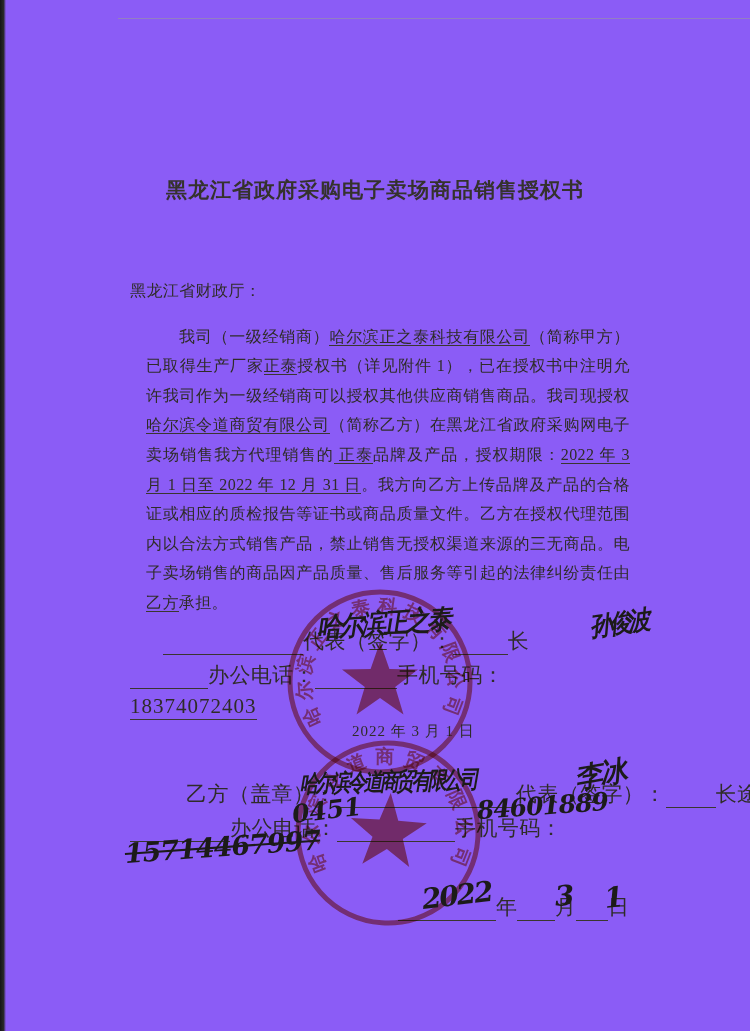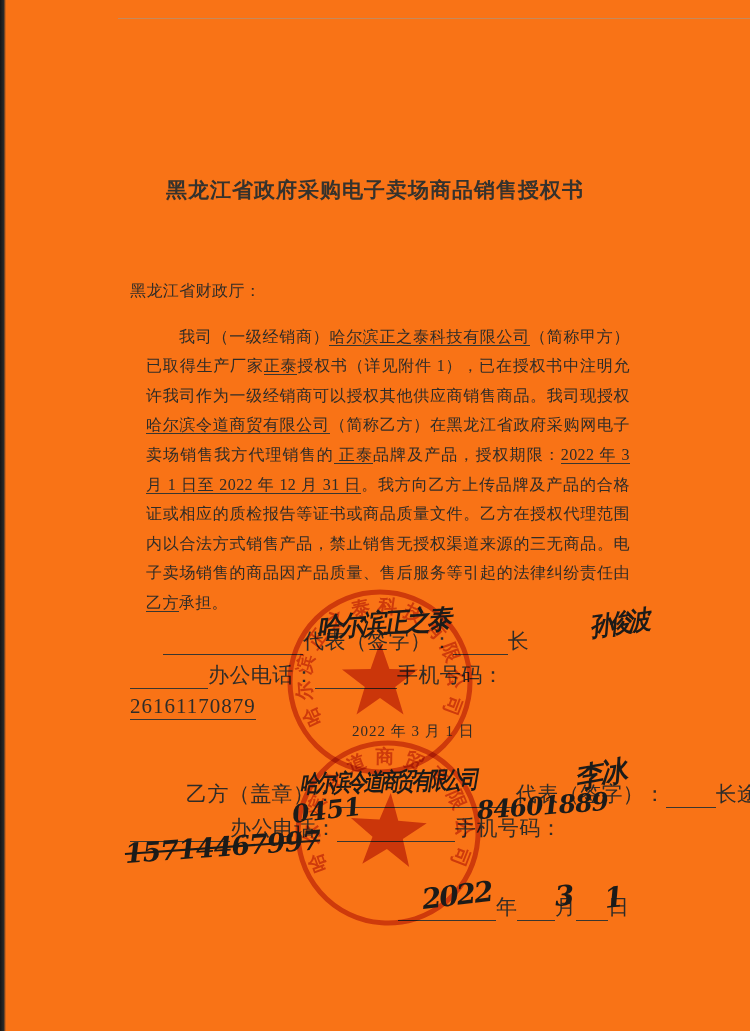--- a/index.html
+++ b/index.html
@@ -1,17 +1,17 @@
 <!DOCTYPE html>
 <html><head>
 <meta charset="utf-8">
 <style>
   html,body{margin:0;padding:0;background:#e8e8e8;}
   .page{
-    position:relative;width:750px;height:1031px;background:#f97316;
+    position:relative;width:750px;height:1031px;background:#8b5cf6;
     overflow:hidden;font-family:"Liberation Serif","DejaVu Serif",serif;
     color:#2f2c28;
   }
   .scan-edge{position:absolute;left:0;top:0;width:6px;height:100%;
     background:linear-gradient(90deg,#151515 0%,#2a2a2a 60%,rgba(80,80,80,0));}
   .scan-topline{position:absolute;top:18px;left:118px;width:632px;height:1px;
     background:#9a9a98;opacity:.55;}
   .doc-title{
     position:absolute;top:176px;left:0;width:750px;text-align:center;
     font-size:21px;font-weight:700;letter-spacing:1px;color:#35322d;
@@ -76,21 +76,21 @@
     <span class="blank" style="width:55px;"></span>
     <span>长</span>
   </div>
   <div class="line" style="top:661px;">
     <span class="blank" style="width:78px;"></span>
     <span>办公电话：</span>
     <span class="blank" style="width:82px;"></span>
     <span>手机号码：</span>
   </div>
   <div class="line" style="top:694px;">
-    <span class="ul-num">26161170879</span>
+    <span class="ul-num">18374072403</span>
   </div>
 
   <div class="date-center">2022 年 3 月 1 日</div>
 
   <div class="line" style="top:780px;left:163px;margin-left:23px;">
     <span>乙方（盖章）：</span>
     <span class="blank" style="width:180px;"></span>
     <span>代表（签字）：</span>
     <span class="blank" style="width:50px;"></span>
     <span>长途</span>

